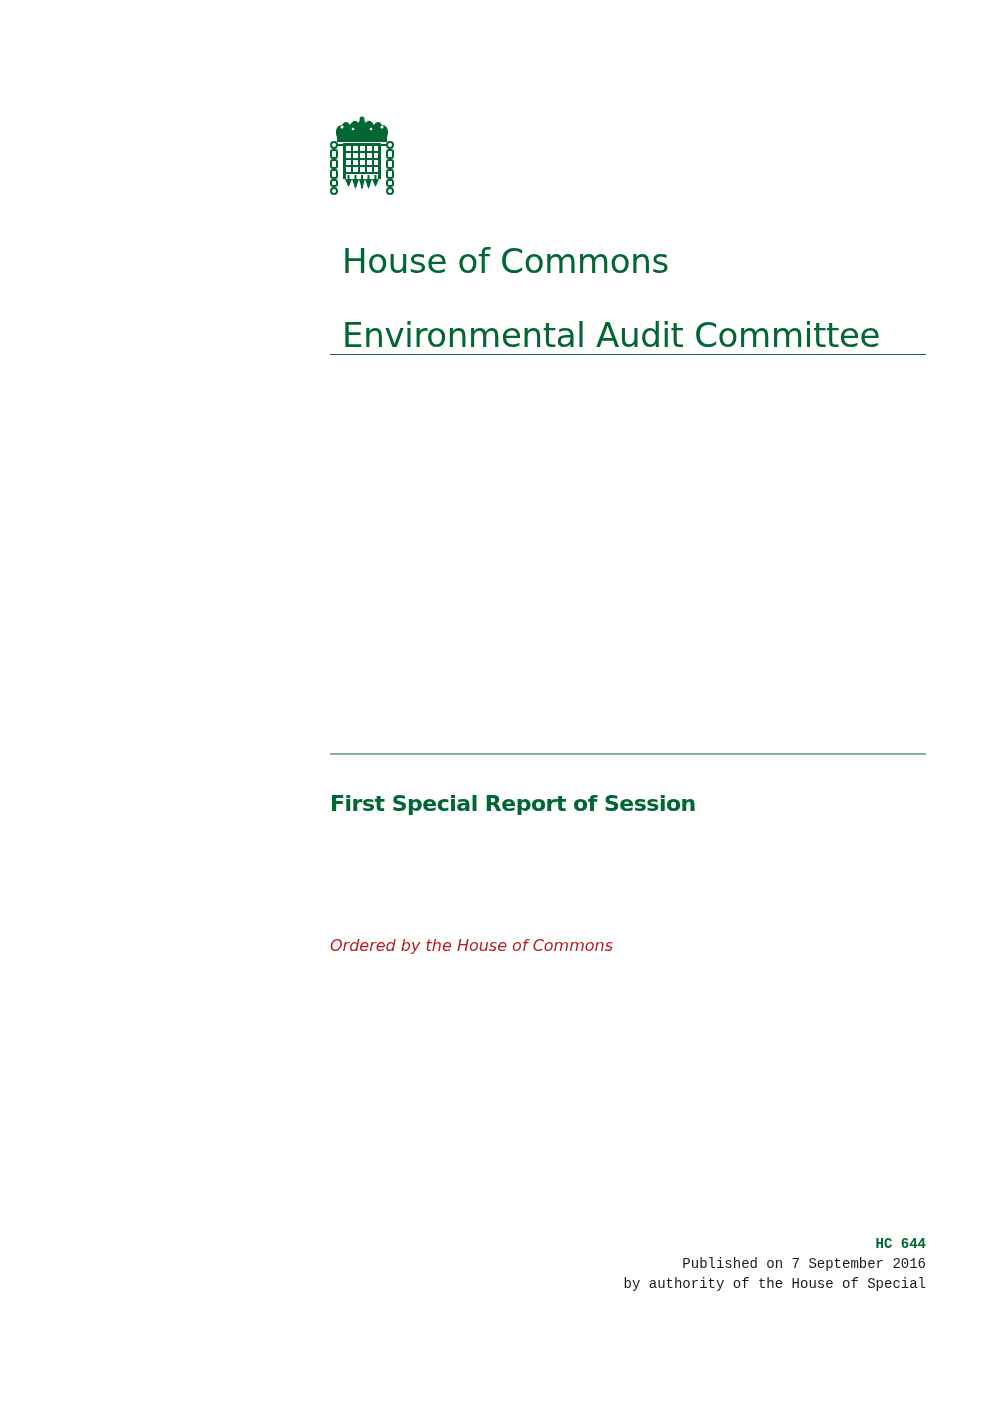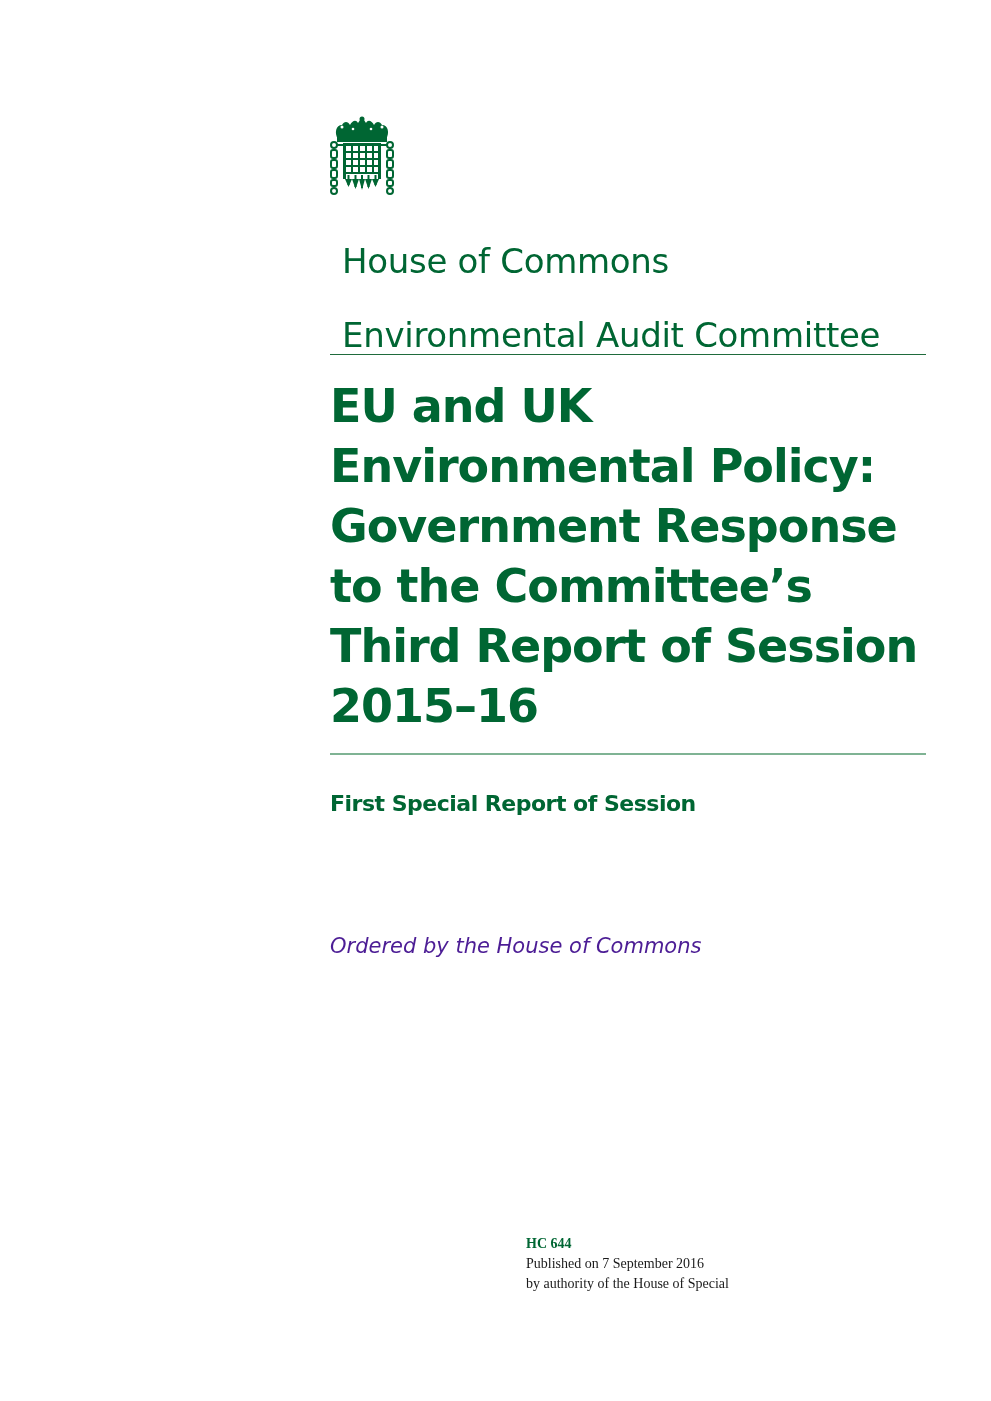--- a/index.html
+++ b/index.html
@@ -89,34 +89,34 @@
       font-size: 22px;
       line-height: 37px;
       letter-spacing: -0.5px;
     }
     .subtitle .line { display: block; white-space: nowrap; }
     .ordered {
       position: absolute;
       left: 330px;
       top: 933px;
       width: 500px;
-      color: #4c1d95;
+      color: #b91c1c;
       font-family: "DejaVu Sans", sans-serif;
       font-style: italic;
-      font-size: 21px;
+      font-size: 16px;
       line-height: 26px;
     }
     .ordered .line { display: block; white-space: nowrap; }
     .publication {
       position: absolute;
       right: 65px;
       top: 1234px;
       width: 400px;
-      text-align: left;
-      font-family: Liberation Serif, serif;
+      text-align: right;
+      font-family: Liberation Mono, monospace;
       font-size: 14px;
       line-height: 20px;
       color: #1a1a1a;
     }
     .publication .hc {
       color: #006633;
       font-weight: bold;
       display: block;
     }
     .publication .line { display: block; white-space: nowrap; }
@@ -193,28 +193,20 @@
     </g>
   </svg>
 
   <div class="committee-block">
     <p class="house-name">House of Commons</p>
     <p class="house-name">Environmental Audit Committee</p>
   </div>
 
   <div class="rule-top"></div>
 
-  <h1 class="main-title">
-    <span class="line">EU and UK</span>
-    <span class="line">Environmental Policy:</span>
-    <span class="line">Government Response</span>
-    <span class="line">to the Committee’s</span>
-    <span class="line">Third Report of Session</span>
-    <span class="line">2015–16</span>
-  </h1>
 
   <div class="rule-mid"></div>
 
   <h2 class="subtitle">
     <span class="line">First Special Report of Session</span>
   </h2>
 
   <div class="ordered">
     <span class="line">Ordered by the House of Commons</span>
   </div>

